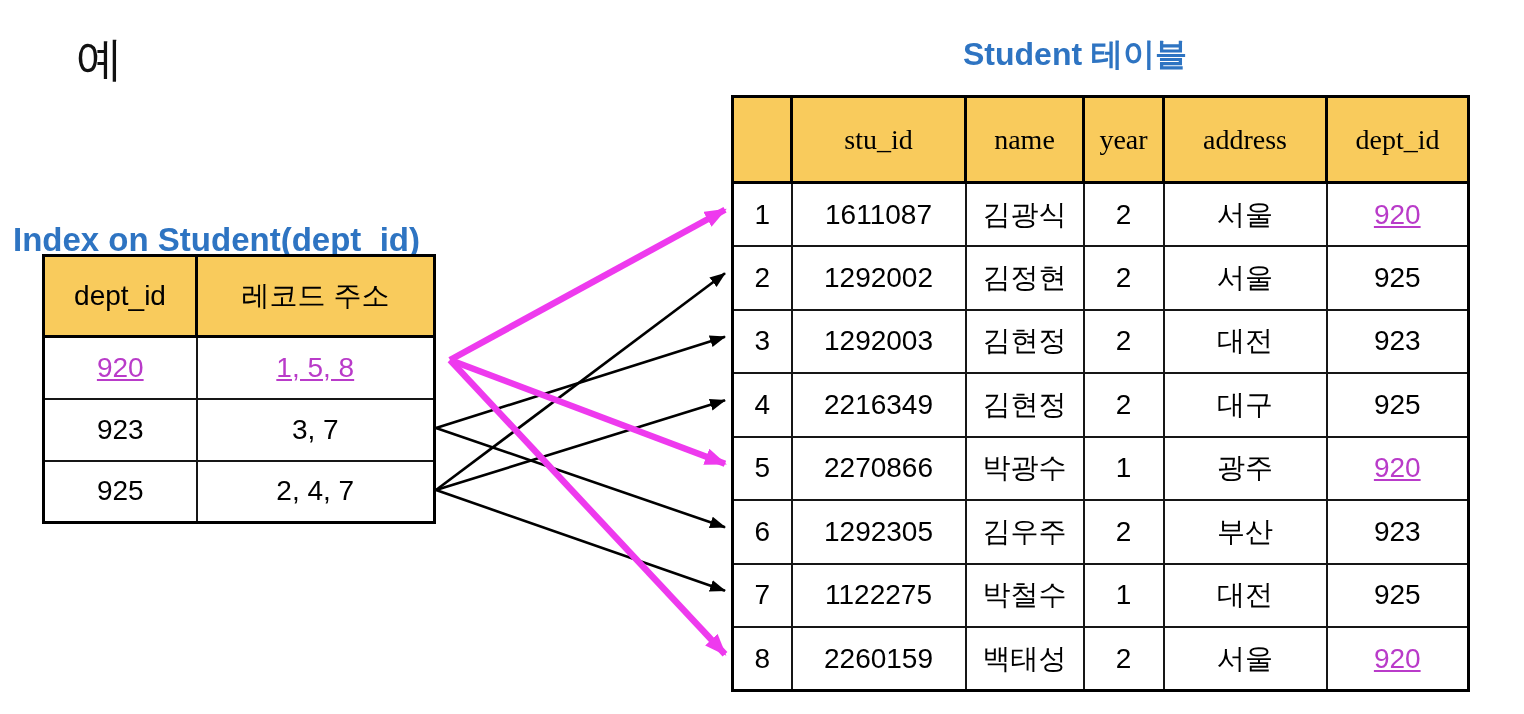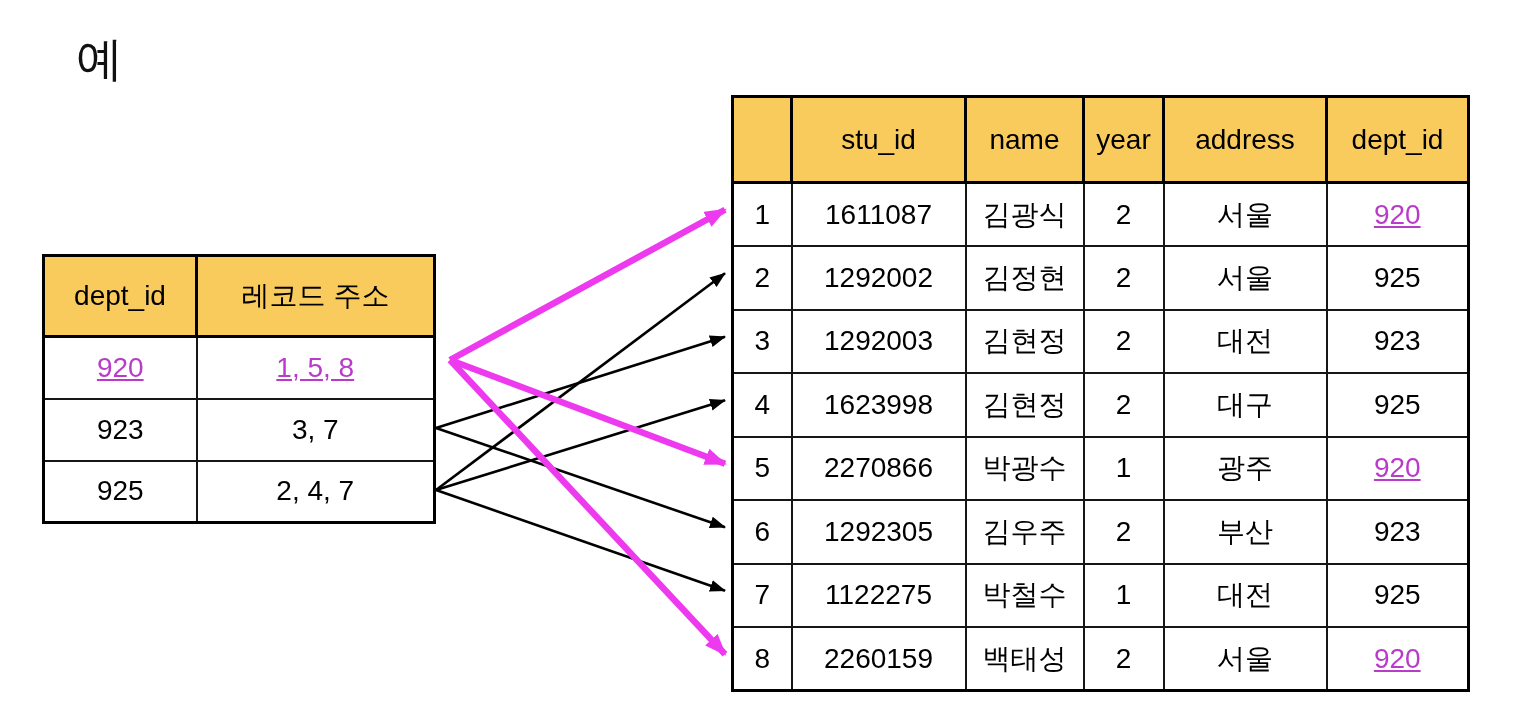--- a/index.html
+++ b/index.html
@@ -55,38 +55,40 @@
     text-align: center;
     vertical-align: middle;
     padding: 0;
     background: #fff;
   }
   table.diagram-table { border: 3px solid #000; }
   #index-table { left: 42px; top: 254px; }
   #index-table thead tr { height: 81px; }
   #index-table tbody tr { height: 62px; }
   #student-table { left: 731px; top: 95px; }
-  #student-table thead tr { height: 86px; }
+  #student-table thead tr { height: 86px; font-family: Liberation Serif, serif; }
   #student-table tbody tr { height: 63.5px; }
   .hl { color: var(--magenta-text); text-decoration: underline; }
   #arrow-layer {
     position: absolute;
     left: 0; top: 0;
     width: 1524px; height: 714px;
     pointer-events: none;
   }
 </style>
 </head>
 <body>
 
 <div class="canvas">
 
   <div class="ye-title">예</div>
 
-
+  <div class="student-title">Student 테이블</div>
+
+  <div class="index-label">Index on Student(dept_id)</div>
 
   <table class="diagram-table" id="index-table">
     <colgroup>
       <col style="width:153px">
       <col style="width:238px">
     </colgroup>
     <thead>
       <tr id="idx-head">
           <th>dept_id</th>
           <th>레코드 주소</th>
@@ -147,21 +149,21 @@
         <tr>
           <td>3</td>
           <td>1292003</td>
           <td>김현정</td>
           <td>2</td>
           <td>대전</td>
           <td>923</td>
         </tr>
         <tr>
           <td>4</td>
-          <td>1623998</td>
+          <td>2216349</td>
           <td>김현정</td>
           <td>2</td>
           <td>대구</td>
           <td>925</td>
         </tr>
         <tr>
           <td>5</td>
           <td>2270866</td>
           <td>박광수</td>
           <td>1</td>

